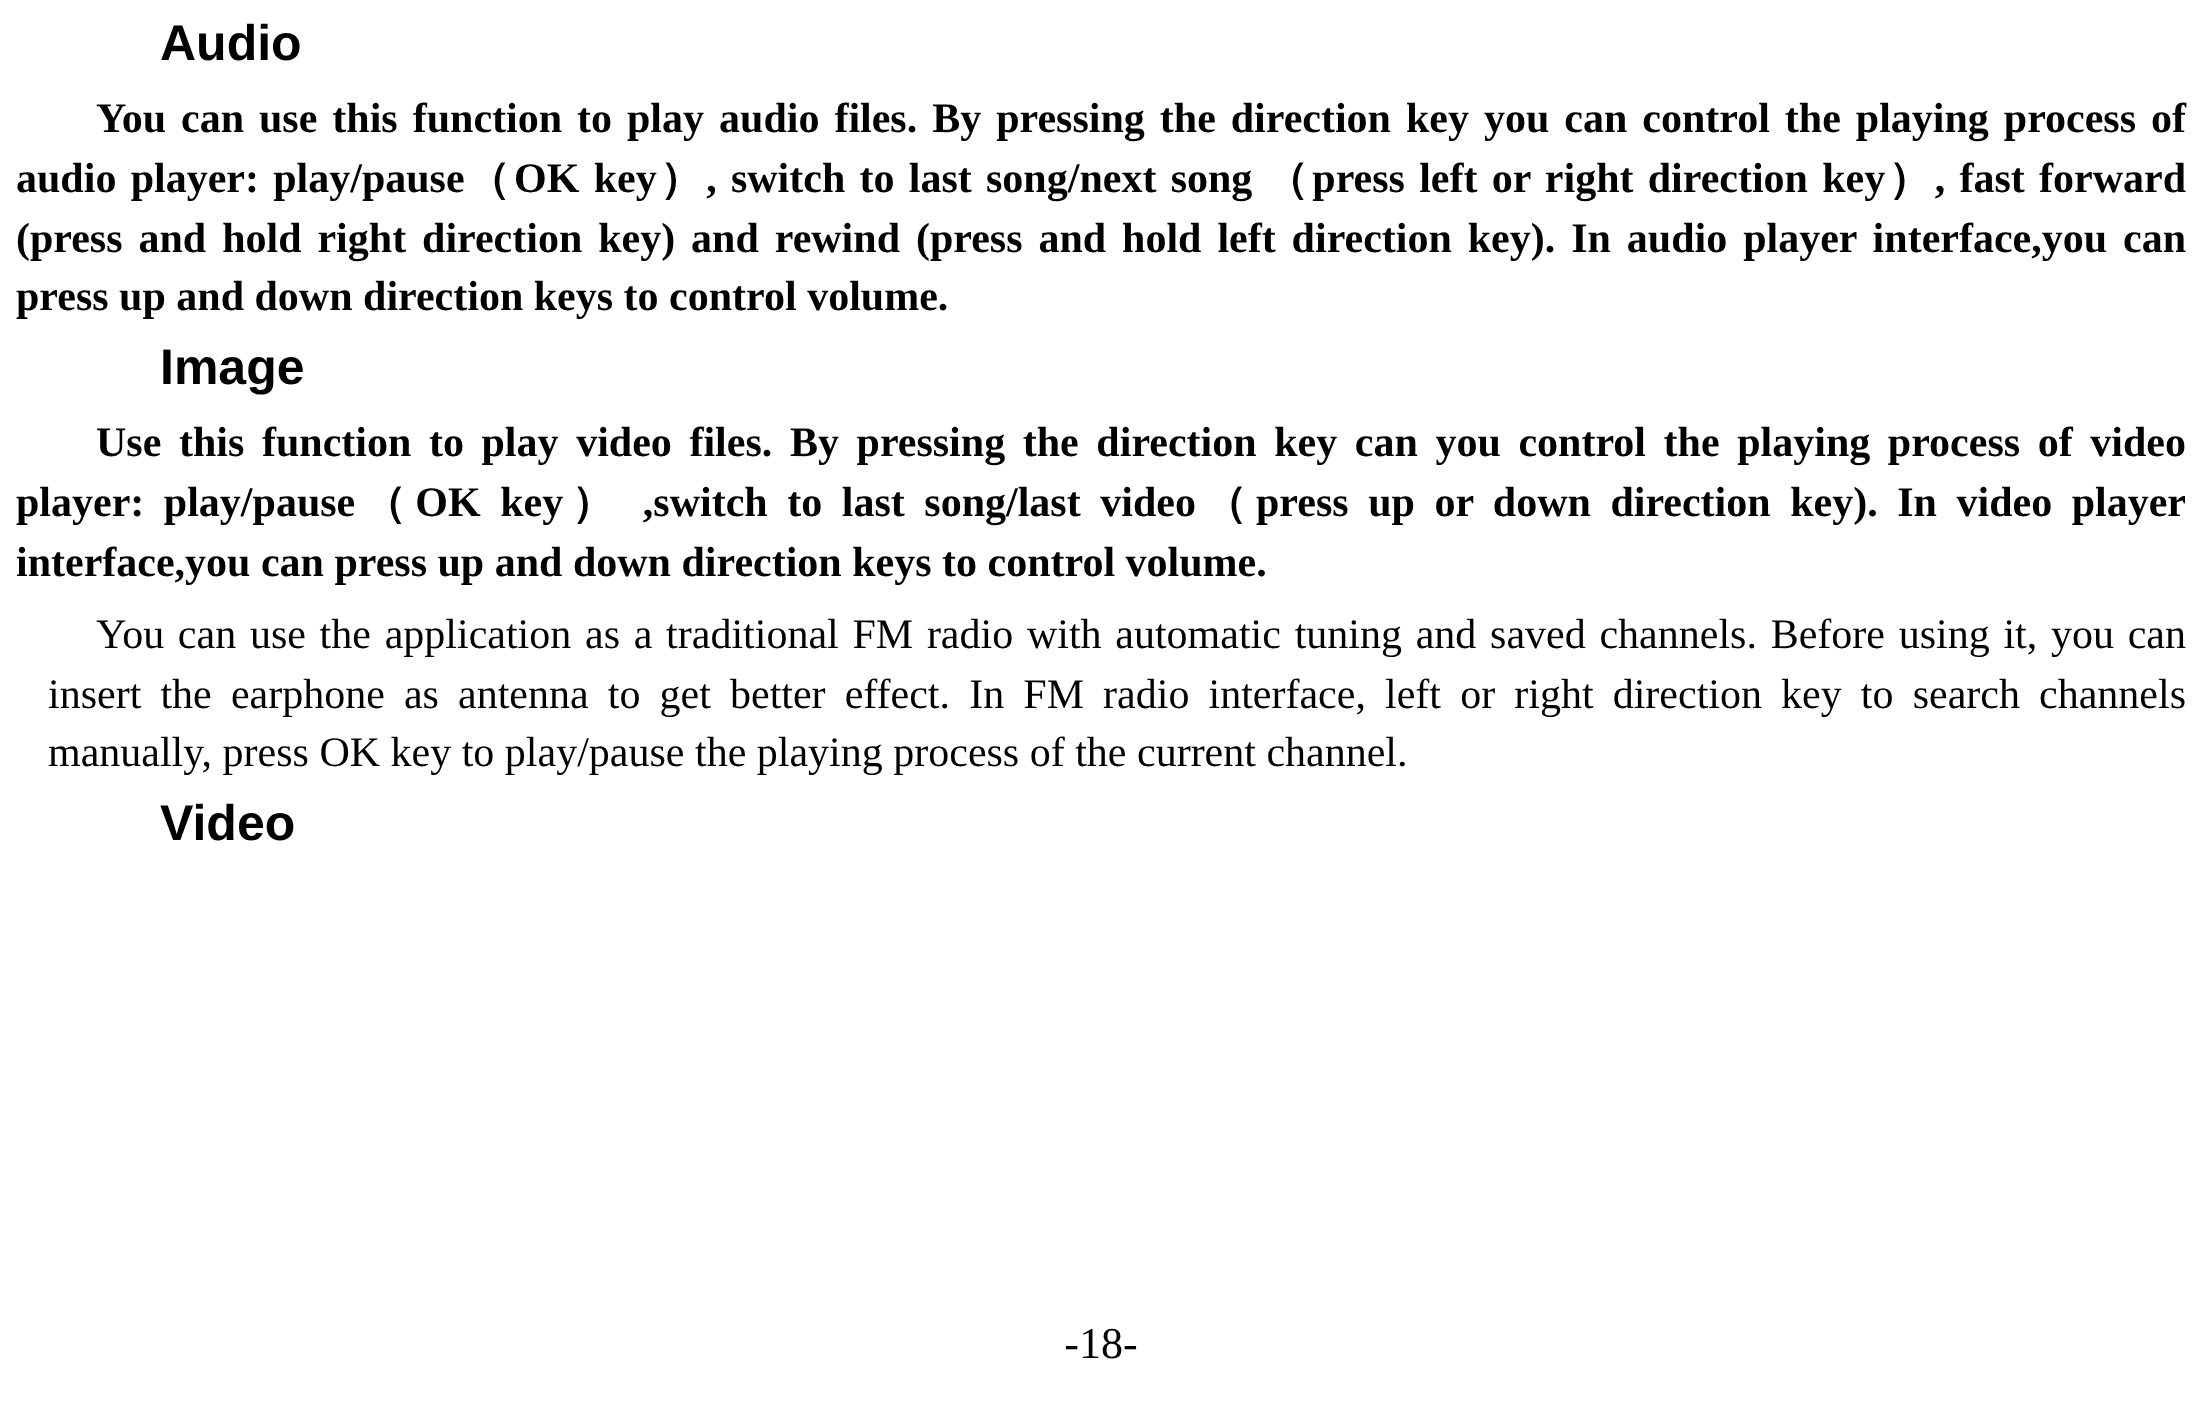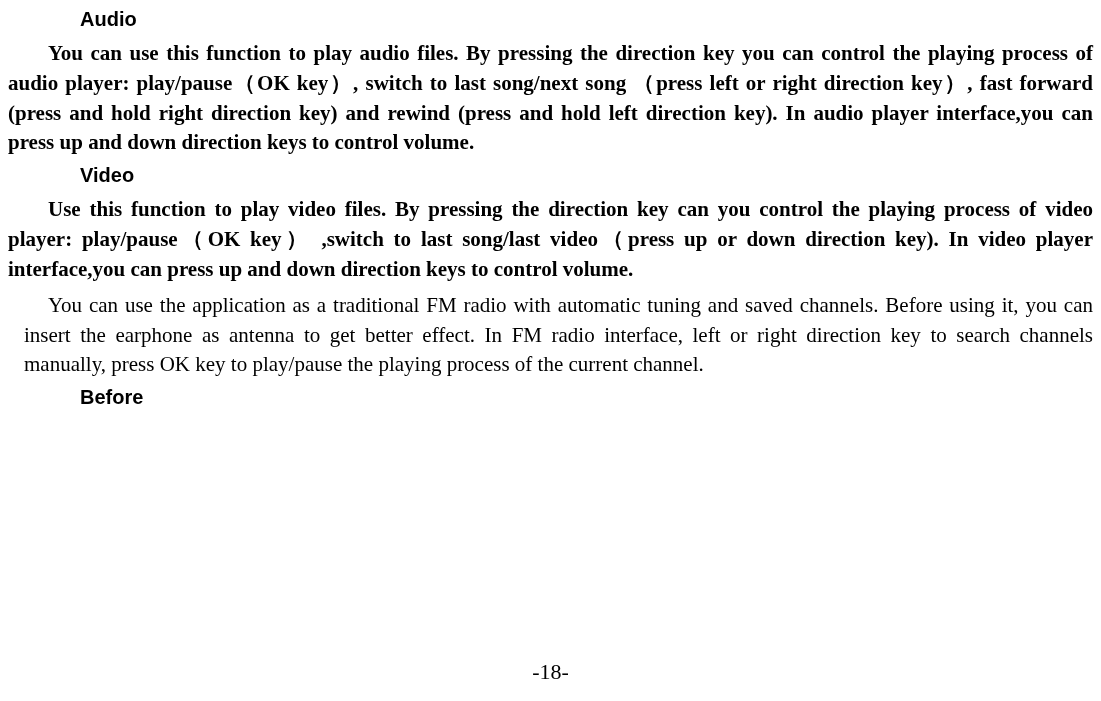--- a/index.html
+++ b/index.html
@@ -15,21 +15,21 @@
       color: #000;
       padding: 8px 8px 0 8px;
       position: relative;
     }
     .page-content {
       width: 100%;
     }
     .heading {
       font-family: Arial, Helvetica, sans-serif;
       font-weight: bold;
-      font-size: 20px;
+      font-size: 25px;
       margin-left: 72px;
       margin-top: 4px;
       margin-bottom: 8px;
     }
     .heading:first-child {
       margin-top: 0;
     }
     .paragraph {
       font-size: 21px;
       line-height: 1.42;
@@ -55,22 +55,22 @@
     }
   </style>
 </head>
 <body>
 
 <div class="page-content">
 
   <div class="heading">Audio</div>
   <div class="paragraph indent-1">You can use this function to play audio files. By pressing the direction key you can control the playing process of audio player: play/pause（OK key）, switch to last song/next song  （press left or right direction key）, fast forward (press and hold right direction key) and rewind (press and hold left direction key). In audio player interface,you can press up and down direction keys to control volume.</div>
 
-  <div class="heading">Video</div>
+  <div class="heading">Image</div>
   <div class="paragraph indent-1">Use this function to play video files. By pressing the direction key can you control the playing process of video player: play/pause（OK key） ,switch to last song/last video（press up or down direction key). In video player interface,you can press up and down direction keys to control volume.</div>
 
   <div class="paragraph indent-2">You can use the application as a traditional FM radio with automatic tuning and saved channels. Before using it, you can insert the earphone as antenna to get better effect. In FM radio interface, left or right direction key to search channels manually, press OK key to play/pause the playing process of the current channel.</div>
 
-  <div class="heading">Before</div>
+  <div class="heading">Video</div>
 
 </div>
 
 <div class="page-number">-18-</div>
 
 </body></html>

